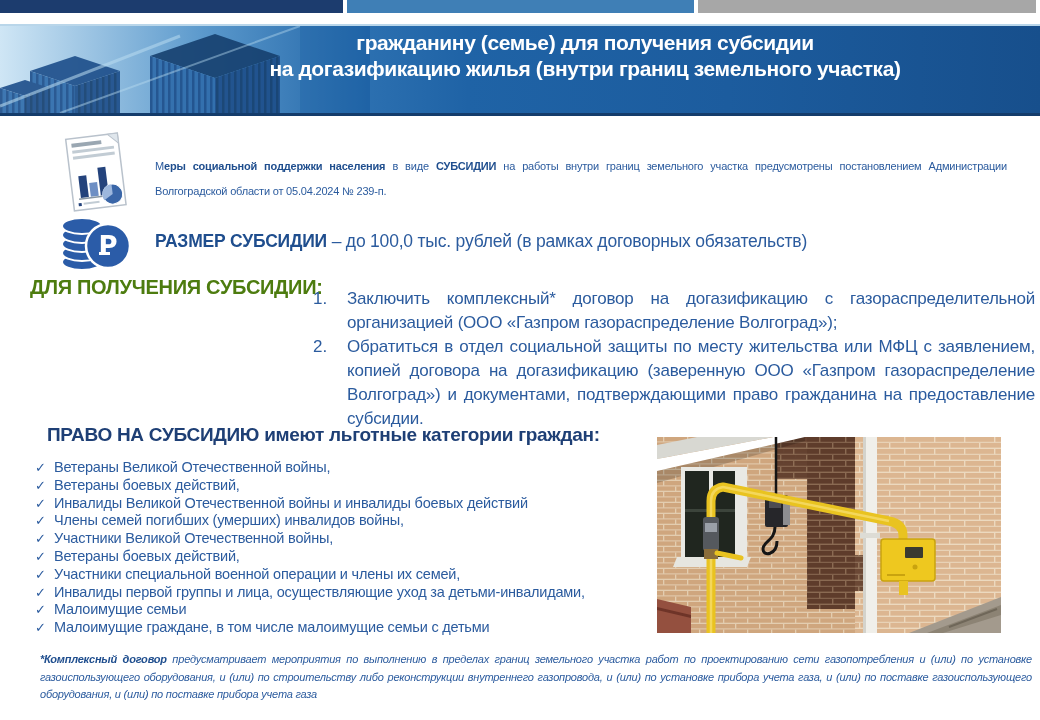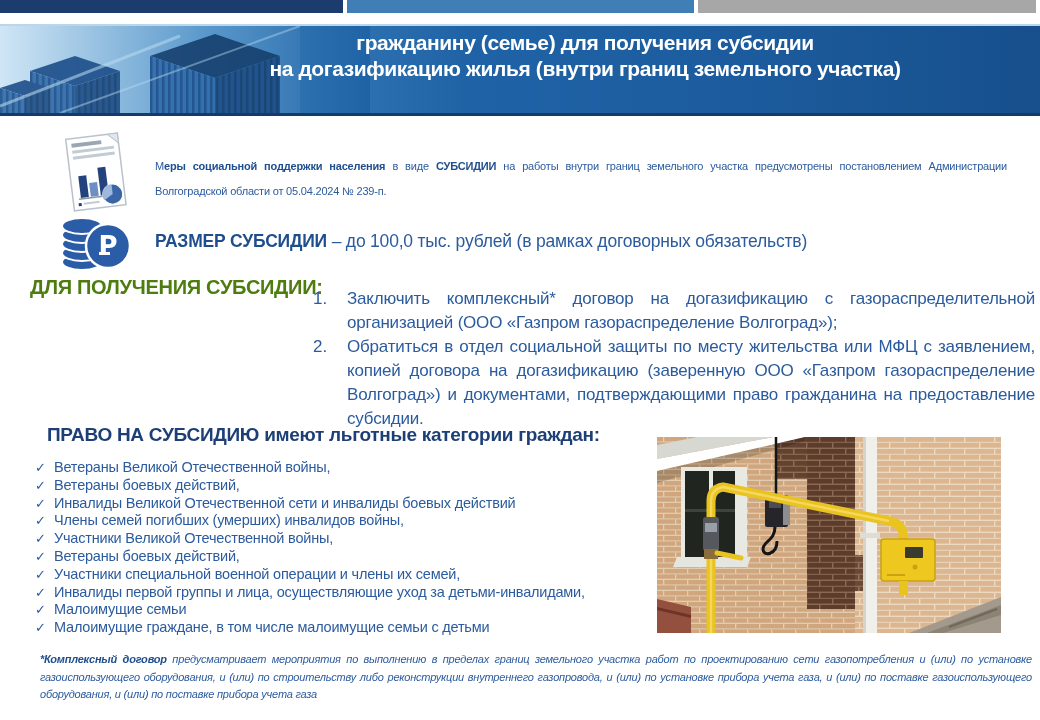--- a/index.html
+++ b/index.html
@@ -155,21 +155,21 @@
     <li>
         <span class="check">✓</span>
         <span>Ветераны Великой Отечественной войны,</span>
       </li>
     <li>
         <span class="check">✓</span>
         <span>Ветераны боевых действий,</span>
       </li>
     <li>
         <span class="check">✓</span>
-        <span>Инвалиды Великой Отечественной сети и инвалиды боевых действий</span>
+        <span>Инвалиды Великой Отечественной войны и инвалиды боевых действий</span>
       </li>
     <li>
         <span class="check">✓</span>
         <span>Члены семей погибших (умерших) инвалидов войны,</span>
       </li>
     <li>
         <span class="check">✓</span>
         <span>Участники Великой Отечественной войны,</span>
       </li>
     <li>

